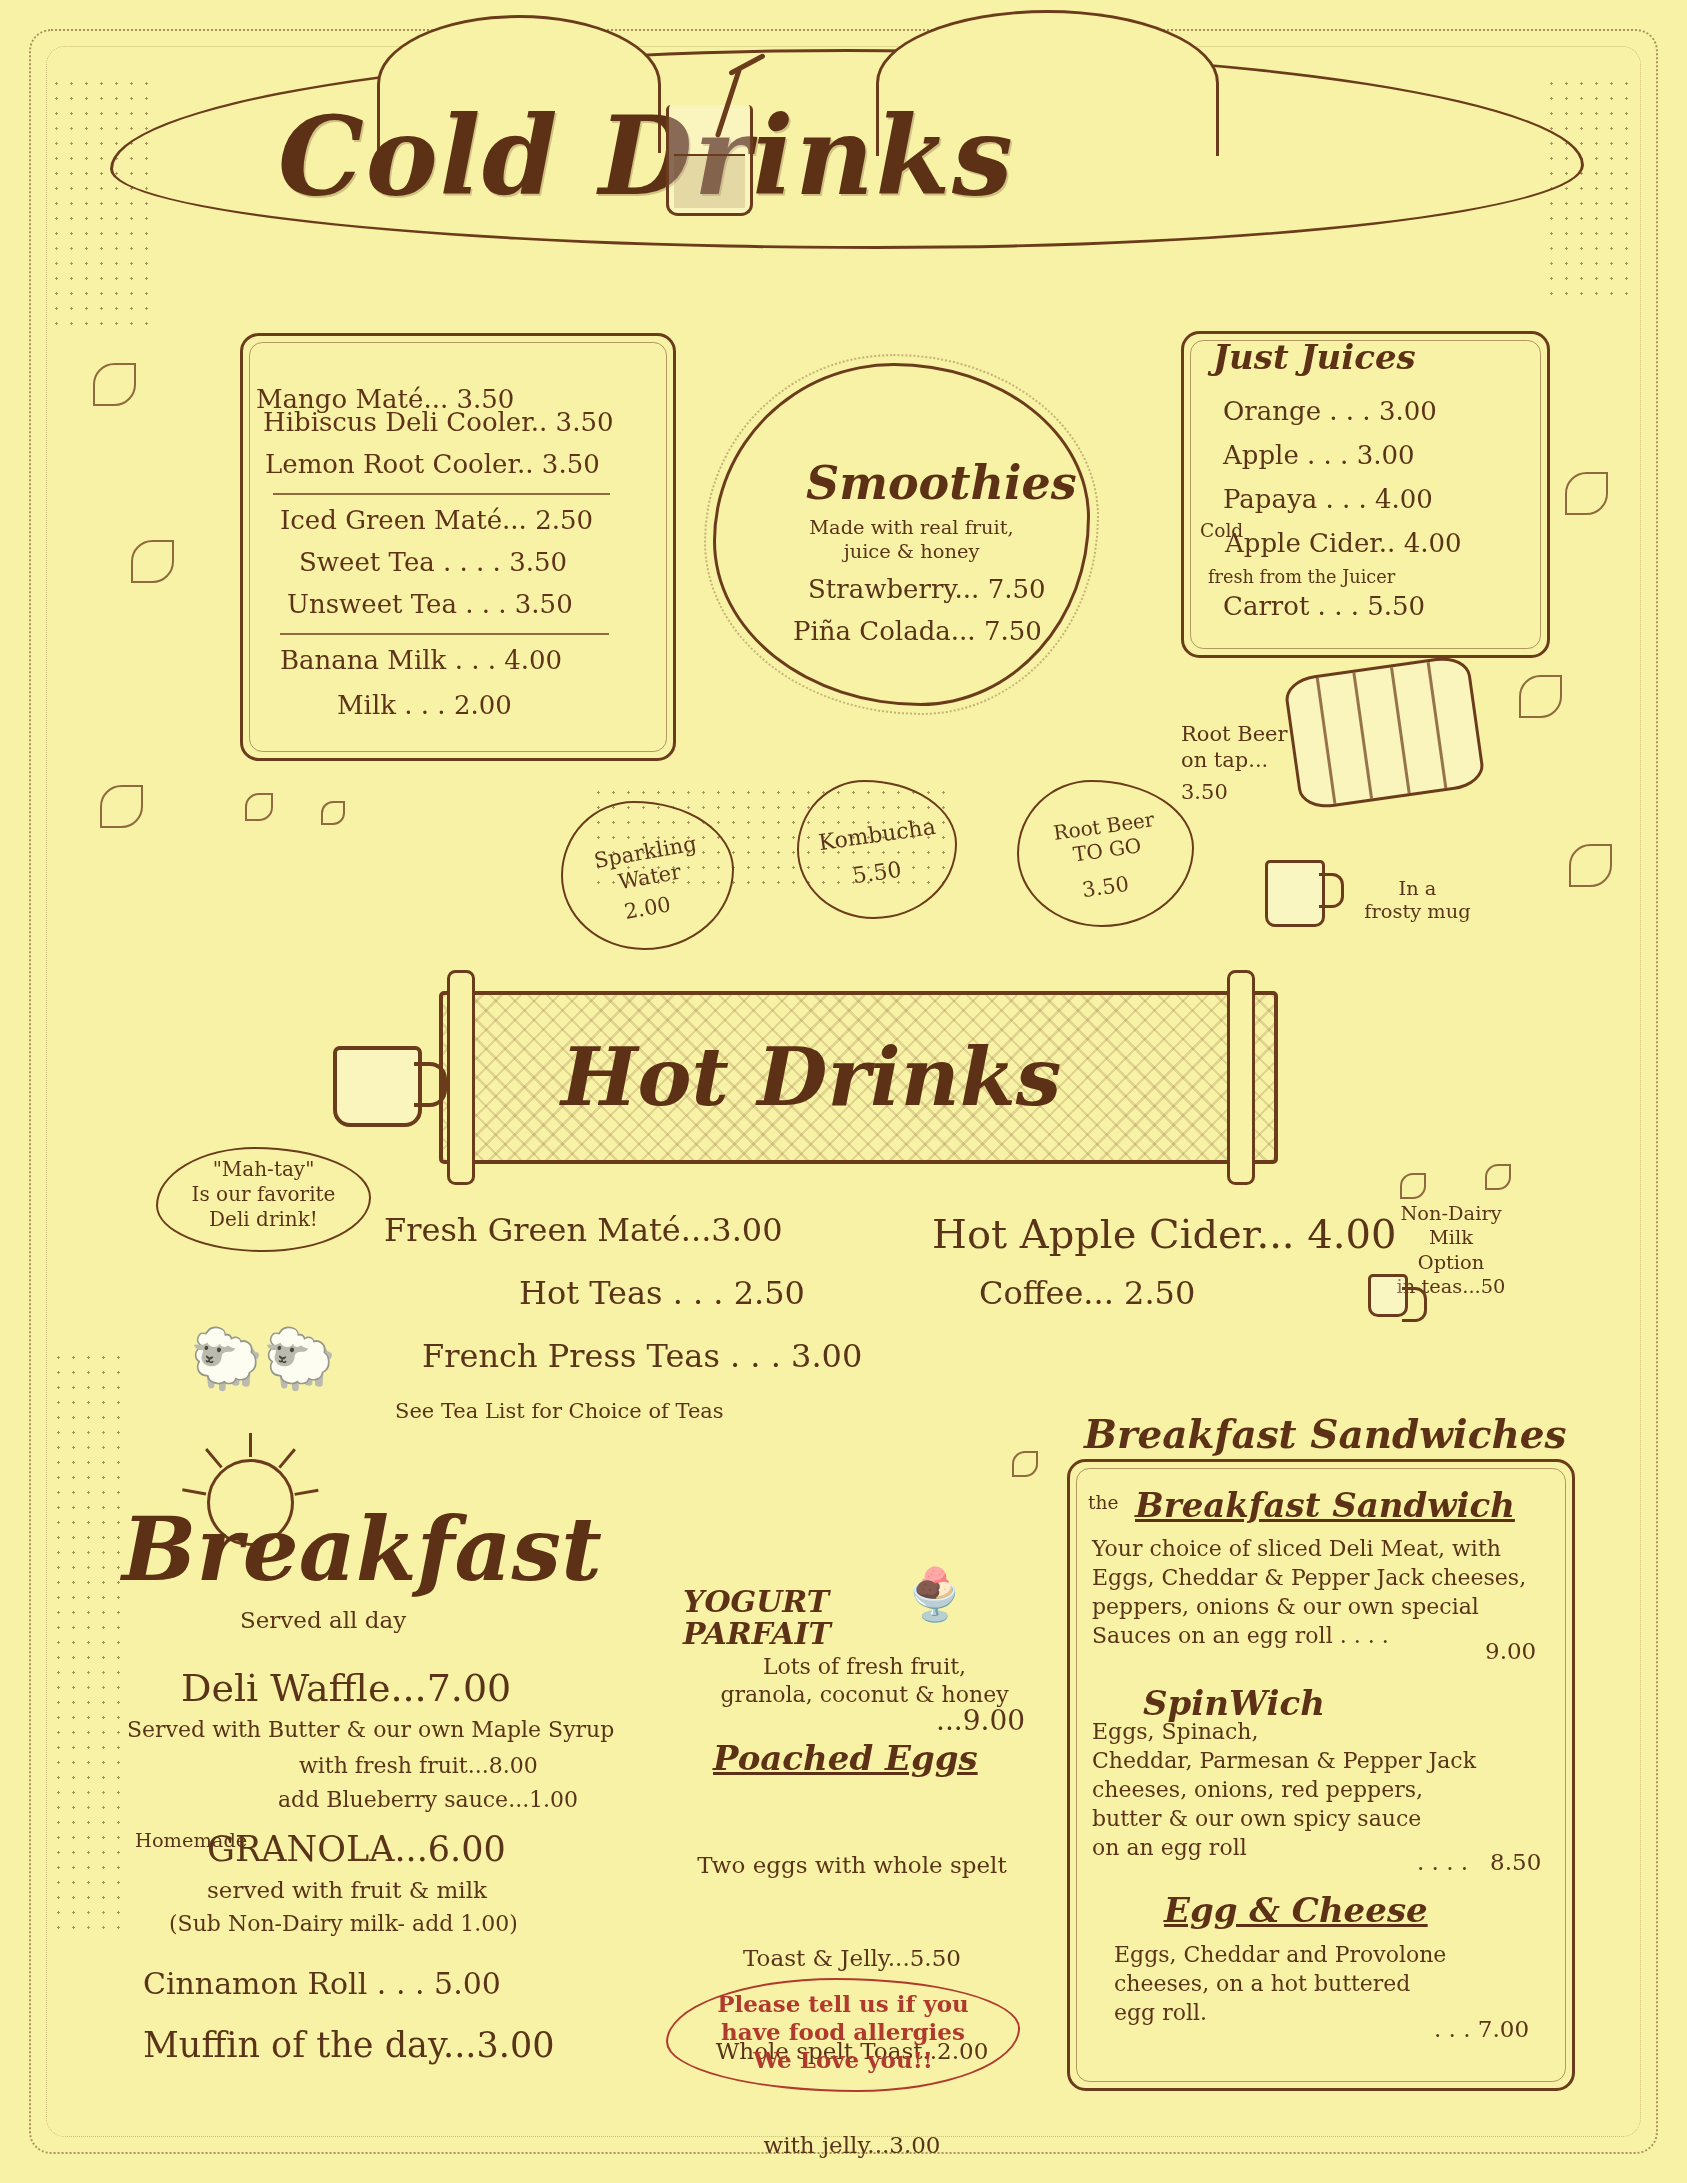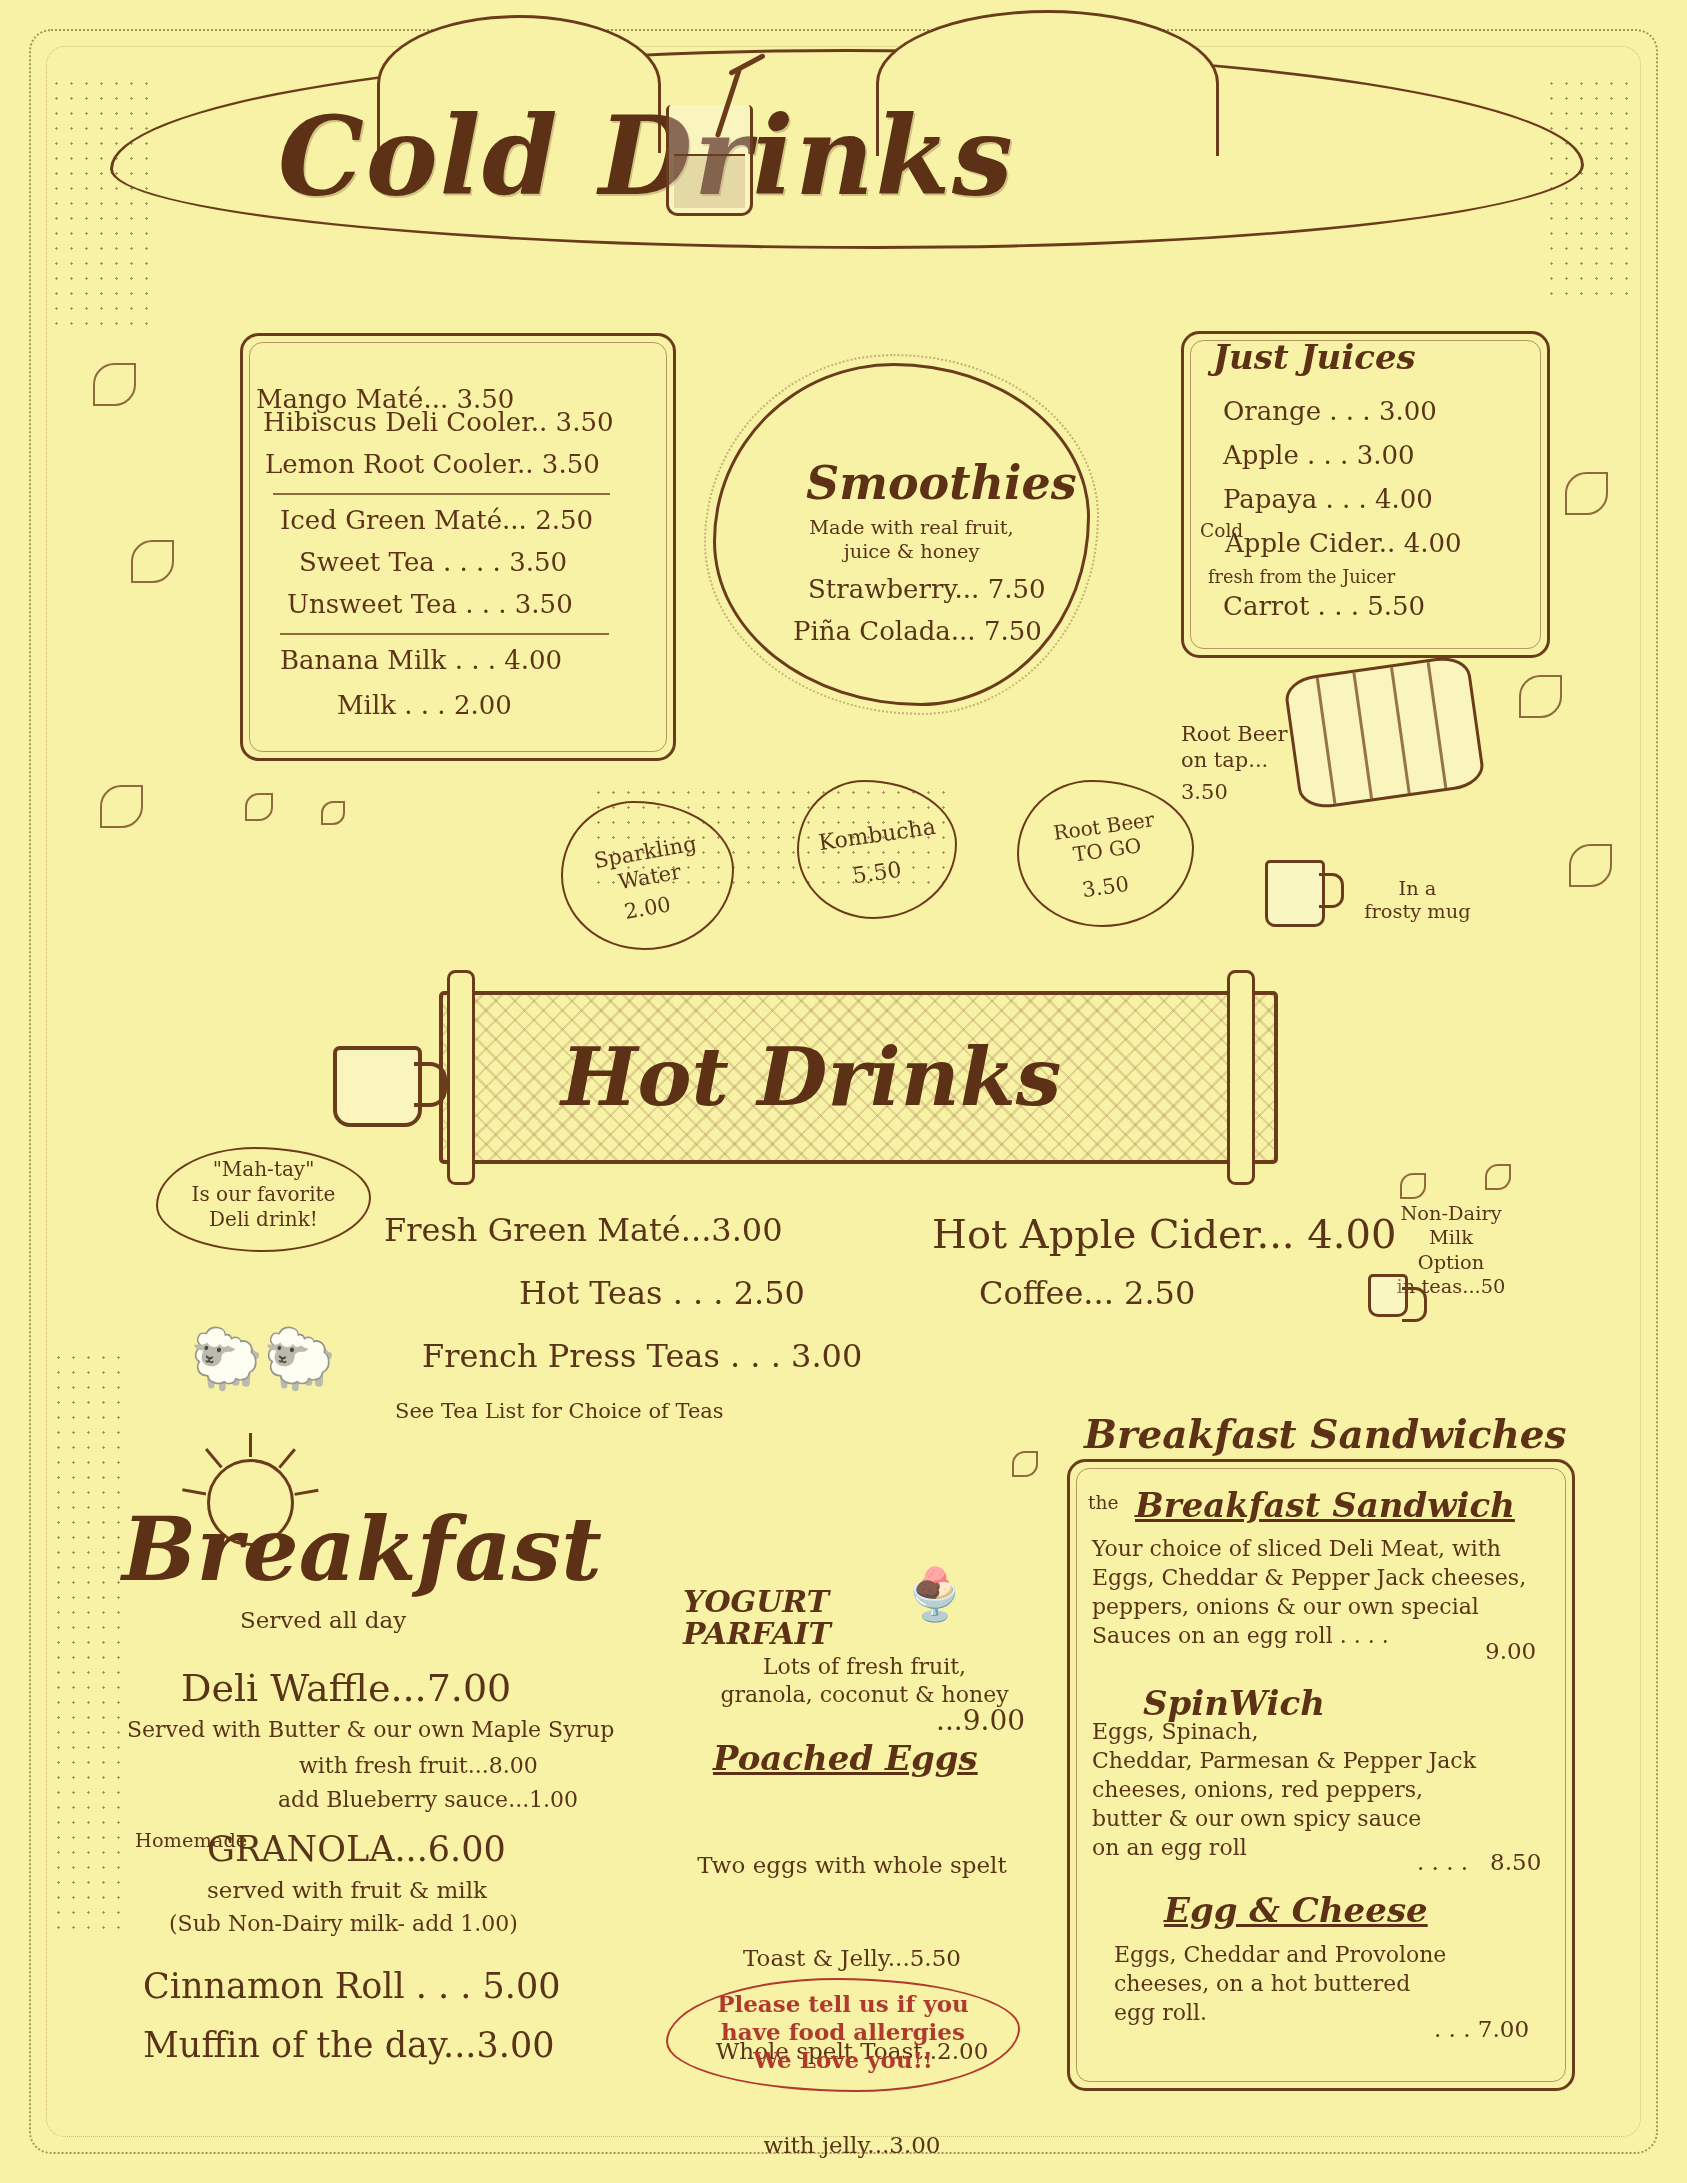--- a/index.html
+++ b/index.html
@@ -420,21 +420,21 @@
   <div class="t" style="left:181px;top:1666px;font-size:38px;"><span>Deli Waffle...</span><span>7.00</span></div>
   <div class="t" style="left:127px;top:1717px;font-size:22px;">Served with Butter &amp; our own Maple Syrup</div>
   <div class="t" style="left:299px;top:1753px;font-size:22px;">with fresh fruit...8.00</div>
   <div class="t" style="left:278px;top:1787px;font-size:22px;">add Blueberry sauce...1.00</div>
 
   <div class="t" style="left:135px;top:1829px;font-size:19.4px;">Homemade</div>
   <div class="t" style="left:207px;top:1829px;font-size:35px;"><span>GRANOLA...</span><span>6.00</span></div>
   <div class="t" style="left:207px;top:1877px;font-size:23px;">served with fruit &amp; milk</div>
   <div class="t" style="left:169px;top:1911px;font-size:22px;">(Sub Non-Dairy milk- add 1.00)</div>
 
-  <div class="t" style="left:143px;top:1966px;font-size:35px;"><span>Cinnamon Roll . . .</span> <span>5.00</span></div>
+  <div class="t" style="left:143px;top:1966px;font-size:30px;"><span>Cinnamon Roll . . .</span> <span>5.00</span></div>
   <div class="t" style="left:143px;top:2025px;font-size:35px;"><span>Muffin of the day...</span><span>3.00</span></div>
 
   <div class="t heading-script" style="left:683px;top:1586px;font-size:30px;line-height:1.05;">YOGURT
 PARFAIT</div>
   <div class="t" style="left:903px;top:1565px;font-size:51px;">🍨</div>
   <div class="t center" style="left:700px;top:1653px;width:329px;font-size:22px;line-height:1.25;"><span style="white-space:pre-line;">Lots of fresh fruit,
 granola, coconut &amp; honey</span></div>
   <div class="t" style="left:936px;top:1704px;font-size:28px;">...9.00</div>
 
   <div class="t heading-script ul" style="left:713px;top:1738px;font-size:34px;">Poached Eggs</div>

